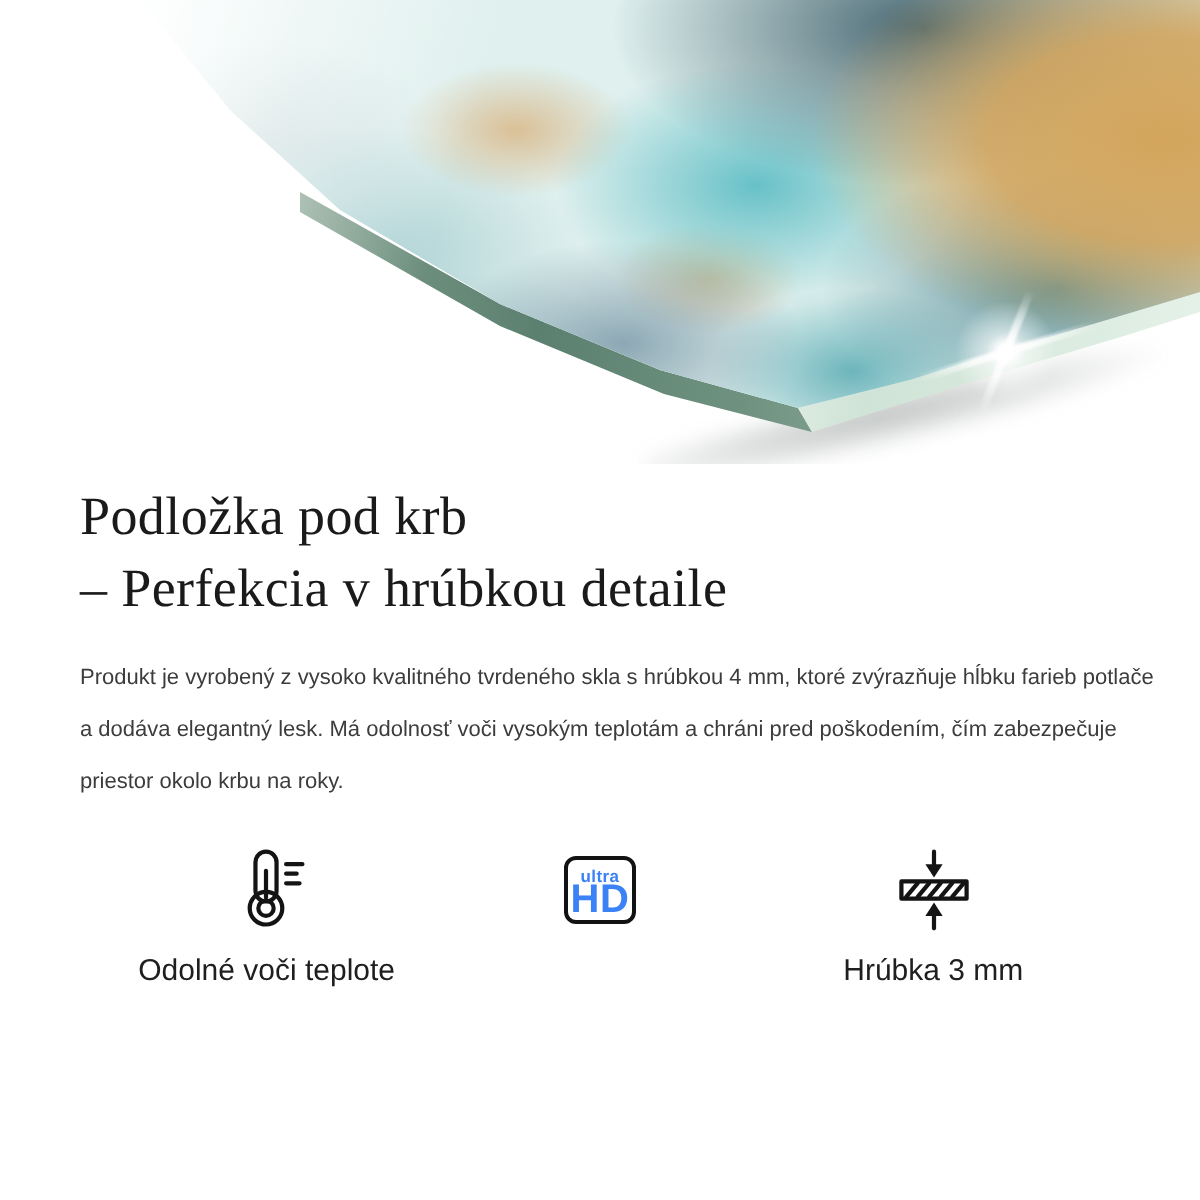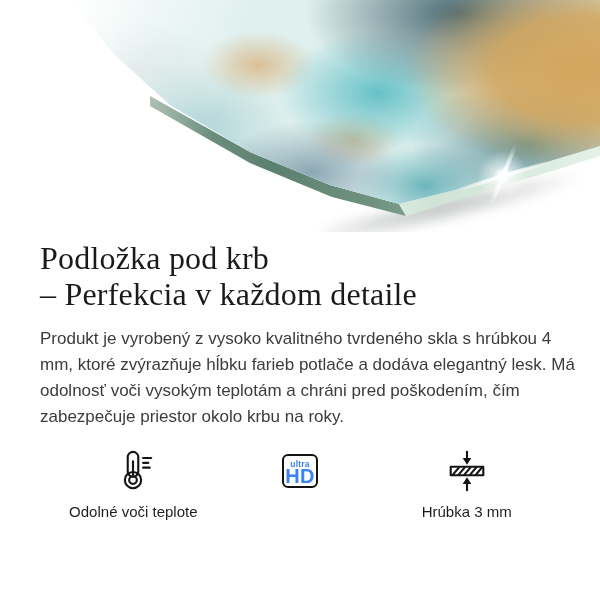--- a/index.html
+++ b/index.html
@@ -47,22 +47,22 @@
     background:radial-gradient(circle, rgba(255,255,255,1) 0 6%, rgba(255,255,255,.55) 16%, rgba(255,255,255,0) 42%); }
   .sparkle::before, .sparkle::after { content:""; position:absolute; background:
     linear-gradient(to right, rgba(255,255,255,0), #fff 45%, #fff 55%, rgba(255,255,255,0)); filter:blur(.4px); }
   .sparkle::before { left:-4px; top:41px; width:94px; height:4px; transform:rotate(-17deg); }
   .sparkle::after  { left:41px; top:10px; width:4px; height:66px; transform:rotate(22deg);
     background:linear-gradient(to bottom, rgba(255,255,255,0), #fff 45%, #fff 55%, rgba(255,255,255,0)); }
 
   
   .content { padding:8px 40px 0 40px; }
   h1 { font-family:"Liberation Serif","DejaVu Serif",serif; font-weight:400;
-       font-size:32px; line-height:36px; color:#1a1a1a; letter-spacing:.2px; }
-  .desc { margin-top:14px; width:537px; font-size:17px; line-height:26px; color:#3c3c3c; }
+       font-size:27px; line-height:36px; color:#1a1a1a; letter-spacing:.2px; }
+  .desc { margin-top:14px; width:537px; font-size:11px; line-height:26px; color:#3c3c3c; }
 
   
   .features { margin:18px 10px 0 10px; display:grid; grid-template-columns:repeat(3,1fr); row-gap:20px; }
   .feature { display:flex; flex-direction:column; align-items:center; }
   .icon-wrap { height:46px; display:flex; align-items:center; justify-content:center; }
   .feature svg { display:block; }
   .flabel { margin-top:9px; font-size:15px; color:#1f1f1f; }
 
   .uhd { width:36px; height:34px; border:2.5px solid #121212; border-radius:6px;
          display:flex; flex-direction:column; align-items:center; justify-content:center;
@@ -81,21 +81,21 @@
   <div class="glass-edge-left"></div>
   <div class="glass-edge-right"></div>
   <div class="glass-art"></div>
   <div class="white-fade"></div>
   <div class="sparkle"></div>
 </div>
 
 <div class="content">
   <h1>
     <span>Podložka pod krb</span><br>
-    <span>– Perfekcia v každom detaile</span>
+    <span>– Perfekcia v hrúbkou detaile</span>
   </h1>
   <p class="desc">Produkt je vyrobený z vysoko kvalitného tvrdeného skla s hrúbkou 4 mm, ktoré zvýrazňuje hĺbku farieb potlače a dodáva elegantný lesk. Má odolnosť voči vysokým teplotám a chráni pred poškodením, čím zabezpečuje priestor okolo krbu na roky.</p>
 
   <div class="features">
 
     <div class="feature">
       <div class="icon-wrap">
         <svg width="46" height="46" viewBox="0 0 48 48">
           <circle class="ic" cx="24" cy="33.5" r="8.5" fill="#ffffff"></circle>
           <rect class="ic" x="18.5" y="4" width="11" height="26" rx="5.5" fill="#ffffff"></rect>

